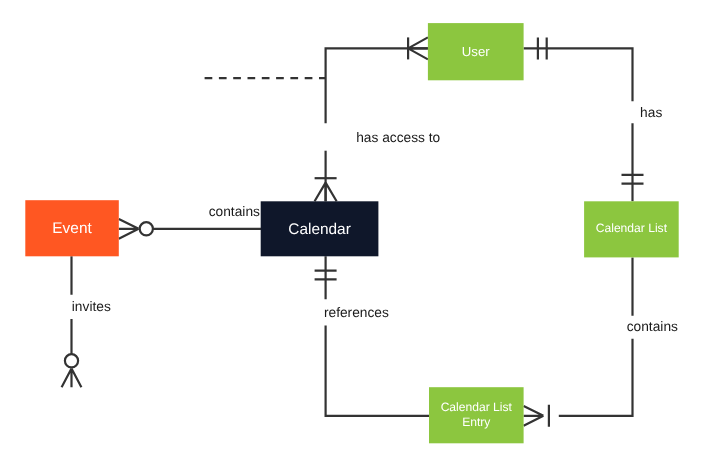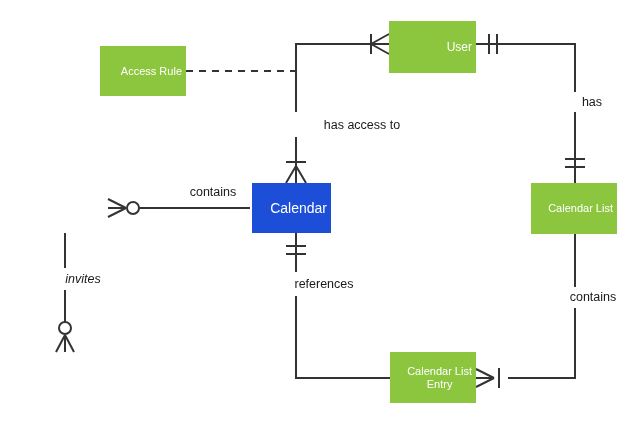--- a/index.html
+++ b/index.html
@@ -21,21 +21,21 @@
     position: absolute;
     left: 0;
     top: 0;
     width: 642px;
     height: 423px;
   }
   .entity-box {
     position: absolute;
     display: flex;
     align-items: center;
-    justify-content: flex-end;
+    justify-content: center;
     text-align: center;
     color: #ffffff;
     box-sizing: border-box;
     line-height: 1.18;
     user-select: none;
   }
   .entity-label {
     display: block;
     white-space: pre-line;
     padding: 0 4px;
@@ -97,48 +97,48 @@
 
       <path d="M 575 234 L 575 287"></path>
       <path d="M 575 308 L 575 378 L 508 378"></path>
 
       <line x1="499" y1="368" x2="499" y2="388"></line>
       <path d="M 476 369 L 494 378 M 476 387 L 494 378 M 476 378 L 494 378"></path>
 
     </g>
   </svg>
 
-  <div class="entity-box" style="left:100px; top:46px; width:86px; height:50px; background:#8cc63f; font-size:11px;">
-    <span class="entity-label">Access Rule</span>
-  </div>
 
   <div class="entity-box" style="left:389px; top:21px; width:87px; height:52px; background:#8cc63f; font-size:12px;">
     <span class="entity-label">User</span>
   </div>
 
+  <div class="entity-box" style="left:23px; top:182px; width:85px; height:51px; background:#ff5722; font-size:14px;">
+    <span class="entity-label">Event</span>
+  </div>
 
-  <div class="entity-box" style="left:252px; top:183px; width:79px; height:50px; background:#1d4ed8; font-size:14px;">
+  <div class="entity-box" style="left:237px; top:183px; width:107px; height:50px; background:#0f172a; font-size:14px;">
     <span class="entity-label">Calendar</span>
   </div>
 
   <div class="entity-box" style="left:531px; top:183px; width:86px; height:51px; background:#8cc63f; font-size:11px;">
     <span class="entity-label">Calendar List</span>
   </div>
 
 
   <div class="entity-box" style="left:390px; top:352px; width:86px; height:51px; background:#8cc63f; font-size:11px;">
     <span class="entity-label">Calendar List
 Entry</span>
   </div>
 
   <div class="rel-label" style="left:296px; top:125px;margin-left:48px;">has access to</div>
 
   <div class="rel-label" style="left:195px; top:192px;">contains</div>
 
-  <div class="rel-label" style="left:65px; top:279px;font-style:italic;">invites</div>
+  <div class="rel-label" style="left:65px; top:279px;">invites</div>
 
   <div class="rel-label" style="left:574px; top:102px;">has</div>
 
   <div class="rel-label" style="left:306px; top:284px;">references</div>
 
   <div class="rel-label" style="left:575px; top:297px;">contains</div>
 
 </div>
 
 </body></html>

